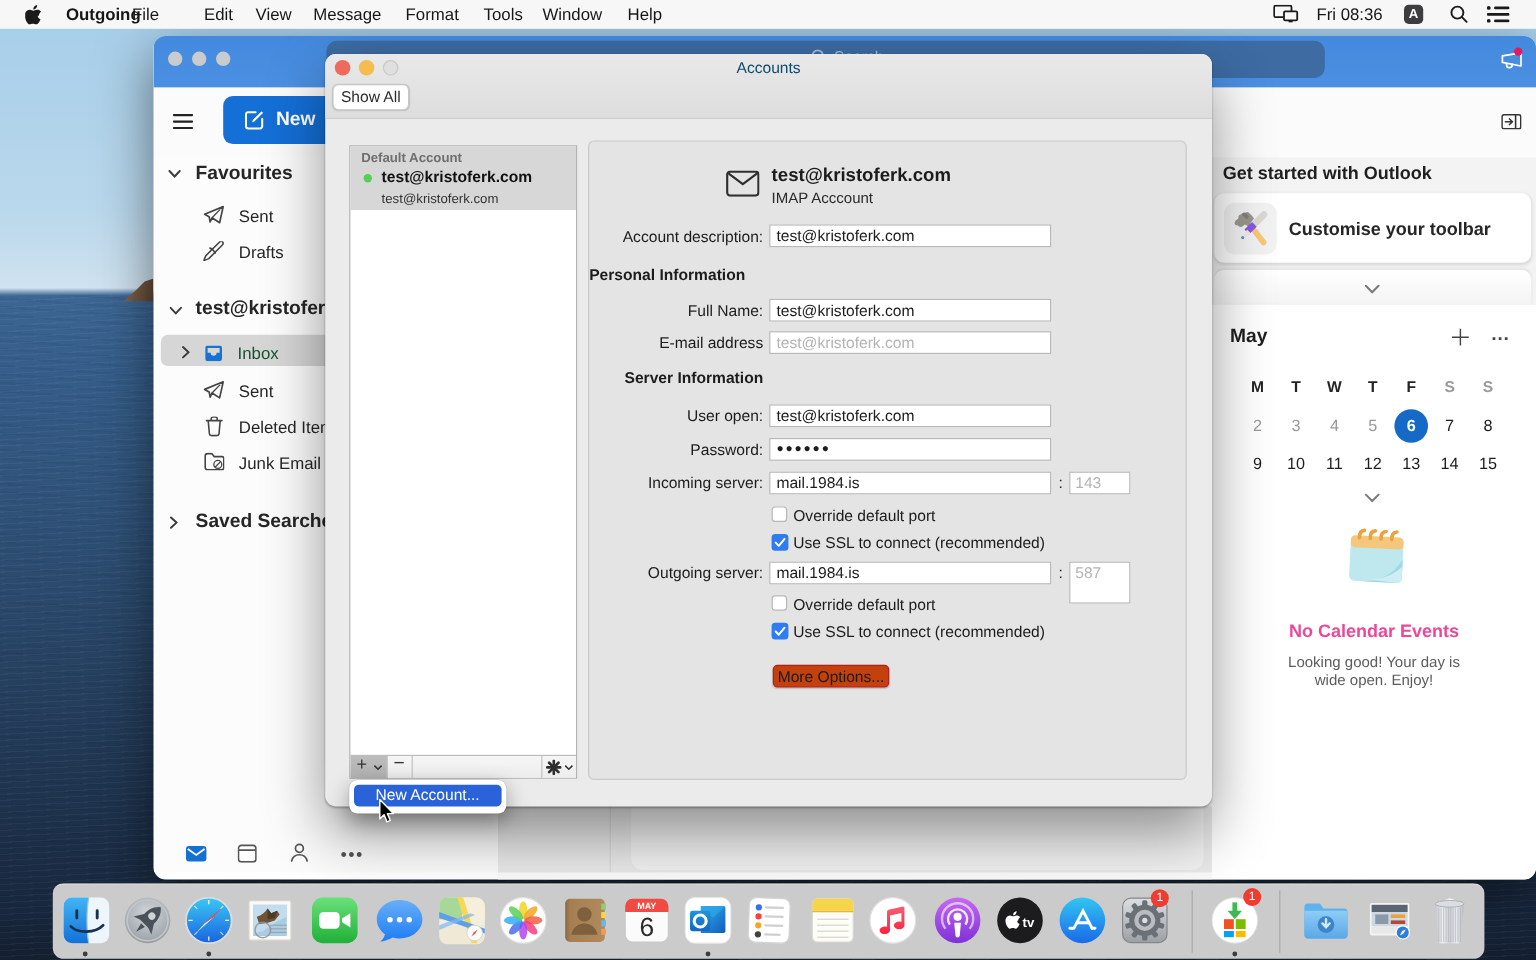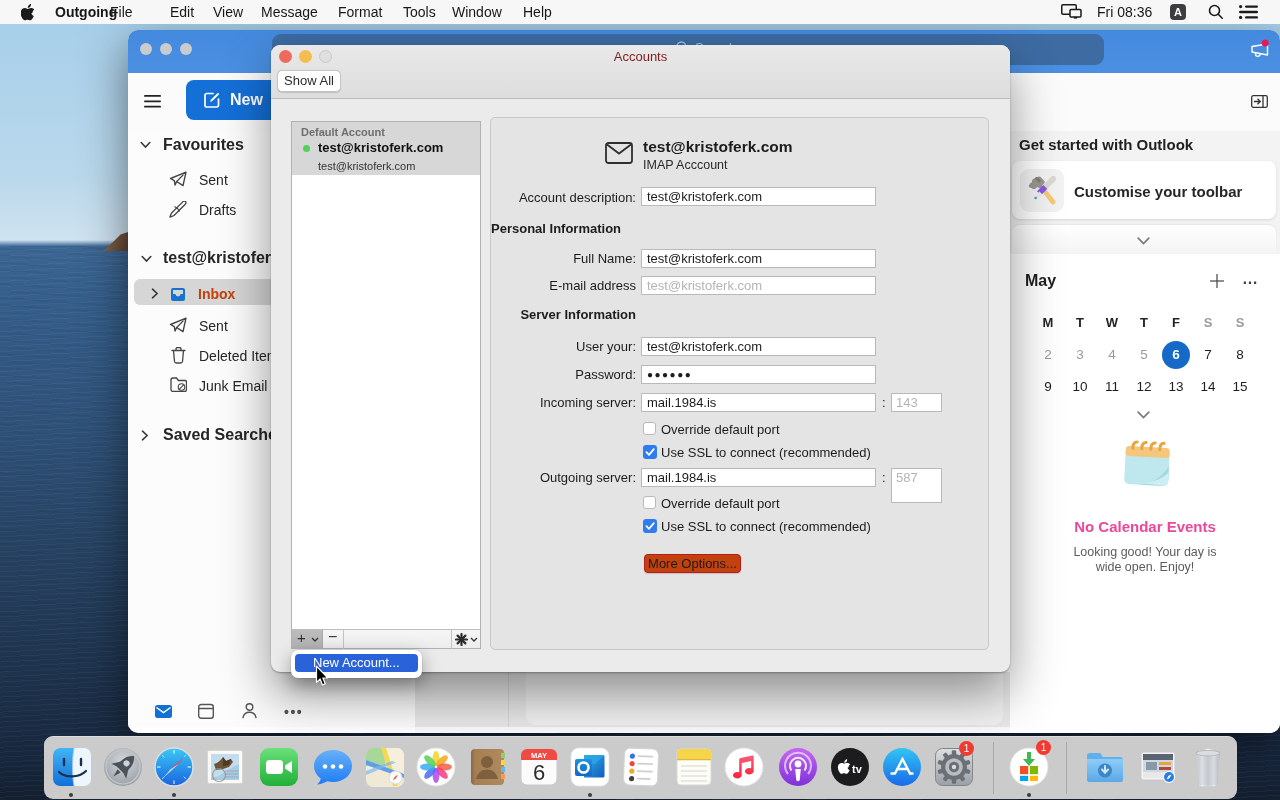--- a/index.html
+++ b/index.html
@@ -128,21 +128,21 @@
         <path d="M1.2 1.5l4.3 4.6 4.3-4.6" fill="none" stroke="#3a3a3a" stroke-width="1.6" stroke-linecap="round"></path>
       </svg>
       <span class="sideitem" style="left:35px;top:118px;font-weight:bold;font-size:16px;">test@kristoferk.com</span>
       <div class="abs" style="left:6px;top:148px;width:281px;height:26px;border-radius:6px;background:#d6d6d6;"></div>
       <svg class="abs" style="left:23px;top:157px;" width="8" height="11" viewBox="0 0 8 11">
         <path d="M1.5 1.2l4.6 4.3-4.6 4.3" fill="none" stroke="#3a3a3a" stroke-width="1.6" stroke-linecap="round"></path>
       </svg>
       <svg class="abs" style="left:43px;top:157px;" width="14" height="13" viewBox="0 0 14 13">
         <path d="M0 2a2 2 0 0 1 2-2h10a2 2 0 0 1 2 2v9a2 2 0 0 1-2 2H2a2 2 0 0 1-2-2z M2 2v4h2.5a2.5 2.5 0 0 0 5 0H12V2z" fill="#1673d2" fill-rule="evenodd"></path>
       </svg>
-      <span class="sideitem" style="left:70px;top:155px;font-weight:bold;color:#c2410c;">Inbox</span>
+      <span class="sideitem" style="left:70px;top:155px;font-weight:normal;color:#14532d;">Inbox</span>
       <svg class="abs" style="left:41px;top:186px;" width="19" height="16" viewBox="0 0 19 16">
         <path d="M1.5 7.5L17 1.2 14 14.6 7.7 10.5 6.1 14 5.3 9.6z" fill="none" stroke="#444" stroke-width="1.4" stroke-linejoin="round"></path>
         <path d="M7.7 10.5L14.5 3.5" fill="none" stroke="#444" stroke-width="1.1"></path>
       </svg>
       <span class="sideitem" style="left:71px;top:187px;">Sent</span>
       <svg class="abs" style="left:43px;top:216px;" width="15" height="17" viewBox="0 0 15 17">
         <path d="M1 3.5h13M5 3.5V2a1.5 1.5 0 0 1 1.5-1.5h2A1.5 1.5 0 0 1 10 2v1.5M2.5 3.5l1 11A1.8 1.8 0 0 0 5.3 16h4.4a1.8 1.8 0 0 0 1.8-1.5l1-11" fill="none" stroke="#444" stroke-width="1.3" stroke-linecap="round"></path>
       </svg>
       <span class="sideitem" style="left:71px;top:217px;">Deleted Items</span>
       <svg class="abs" style="left:42px;top:246px;" width="17" height="15" viewBox="0 0 17 15">
@@ -259,21 +259,21 @@
       <div class="abs" style="left:111px;top:0;width:477px;height:53px;background:#f2f2f2;border-radius:0 0 10px 10px;"></div>
       <div class="abs" style="left:0;top:55px;width:595px;height:6px;background:#fafafa;"></div>
     </div>
   </div>
 
   <div id="dlg" class="abs">
     <div id="dlgtop" class="abs"></div>
     <div class="abs" style="left:8px;top:5px;width:13px;height:13px;border-radius:50%;background:#ee6a5e;"></div>
     <div class="abs" style="left:28px;top:5px;width:13px;height:13px;border-radius:50%;background:#f5bd4f;"></div>
     <div class="abs" style="left:48px;top:5px;width:13px;height:13px;border-radius:50%;background:#dfdfdf;border:0.5px solid #c9c9c9;"></div>
-    <div class="abs" style="left:0;top:4px;width:739px;text-align:center;font-size:13px;color:#7f1d1d;">Accounts</div>
+    <div class="abs" style="left:0;top:4px;width:739px;text-align:center;font-size:13px;color:#0c4a6e;">Accounts</div>
     <div class="abs" style="left:6px;top:25px;width:64px;height:22px;background:#fefefe;border:1px solid #c6c6c6;border-radius:5px;font-size:13px;color:#2c2c2c;text-align:center;line-height:20px;box-shadow:0 0.5px 1px rgba(0,0,0,.15);">Show All</div>
 
     <div id="list" class="abs" style="left:20px;top:76px;width:190px;height:528px;background:#fff;border:1px solid #b2b2b2;">
       <div class="abs" style="left:0;top:0;width:188px;height:53px;background:#d7d7d7;"></div>
       <div class="abs" style="left:9px;top:4px;font-size:11px;font-weight:bold;color:#6e6e6e;">Default Account</div>
       <div class="abs" style="left:11px;top:23px;width:7px;height:7px;border-radius:50%;background:#52d158;"></div>
       <div class="abs" style="left:26px;top:18px;font-size:13px;font-weight:bold;color:#111;">test@kristoferk.com</div>
       <div class="abs" style="left:26px;top:38px;font-size:11px;color:#333;">test@kristoferk.com</div>
 
       <div class="abs" style="left:0;top:507px;width:188px;height:19px;background:linear-gradient(#f6f6f6,#ededed);border-top:1px solid #bdbdbd;">
@@ -316,21 +316,21 @@
       <div class="abs lbl" style="top:72px;">Account description:</div>
       <div class="abs fld" style="top:69px;">test@kristoferk.com</div>
 
       <div class="abs" style="left:0;top:103px;width:145px;text-align:left;font-weight:bold;white-space:nowrap;">Personal Information</div>
       <div class="abs lbl" style="top:133px;">Full Name:</div>
       <div class="abs fld" style="top:131px;">test@kristoferk.com</div>
       <div class="abs lbl" style="top:160px;">E-mail address</div>
       <div class="abs fld" style="top:158px;color:#b4b4b4;">test@kristoferk.com</div>
 
       <div class="abs" style="left:0;top:189px;width:145px;text-align:right;font-weight:bold;white-space:nowrap;">Server Information</div>
-      <div class="abs lbl" style="top:221px;">User your:</div>
+      <div class="abs lbl" style="top:221px;">User open:</div>
       <div class="abs fld" style="top:219px;">test@kristoferk.com</div>
       <div class="abs lbl" style="top:249px;">Password:</div>
       <div class="abs fld" style="top:247px;letter-spacing:1.5px;font-size:10px;line-height:16px;">●●●●●●</div>
       <div class="abs lbl" style="top:277px;">Incoming server:</div>
       <div class="abs fld" style="top:275px;">mail.1984.is</div>
       <div class="abs" style="left:391px;top:277px;">:</div>
       <div class="abs" style="left:400px;top:275px;width:51px;height:19px;background:#fff;border:1px solid #b9b9b9;color:#b4b4b4;padding:1px 4px;line-height:16px;">143</div>
 
       <div class="abs cb" style="left:152px;top:304px;"></div>
       <div class="abs" style="left:170px;top:304px;">Override default port</div>

